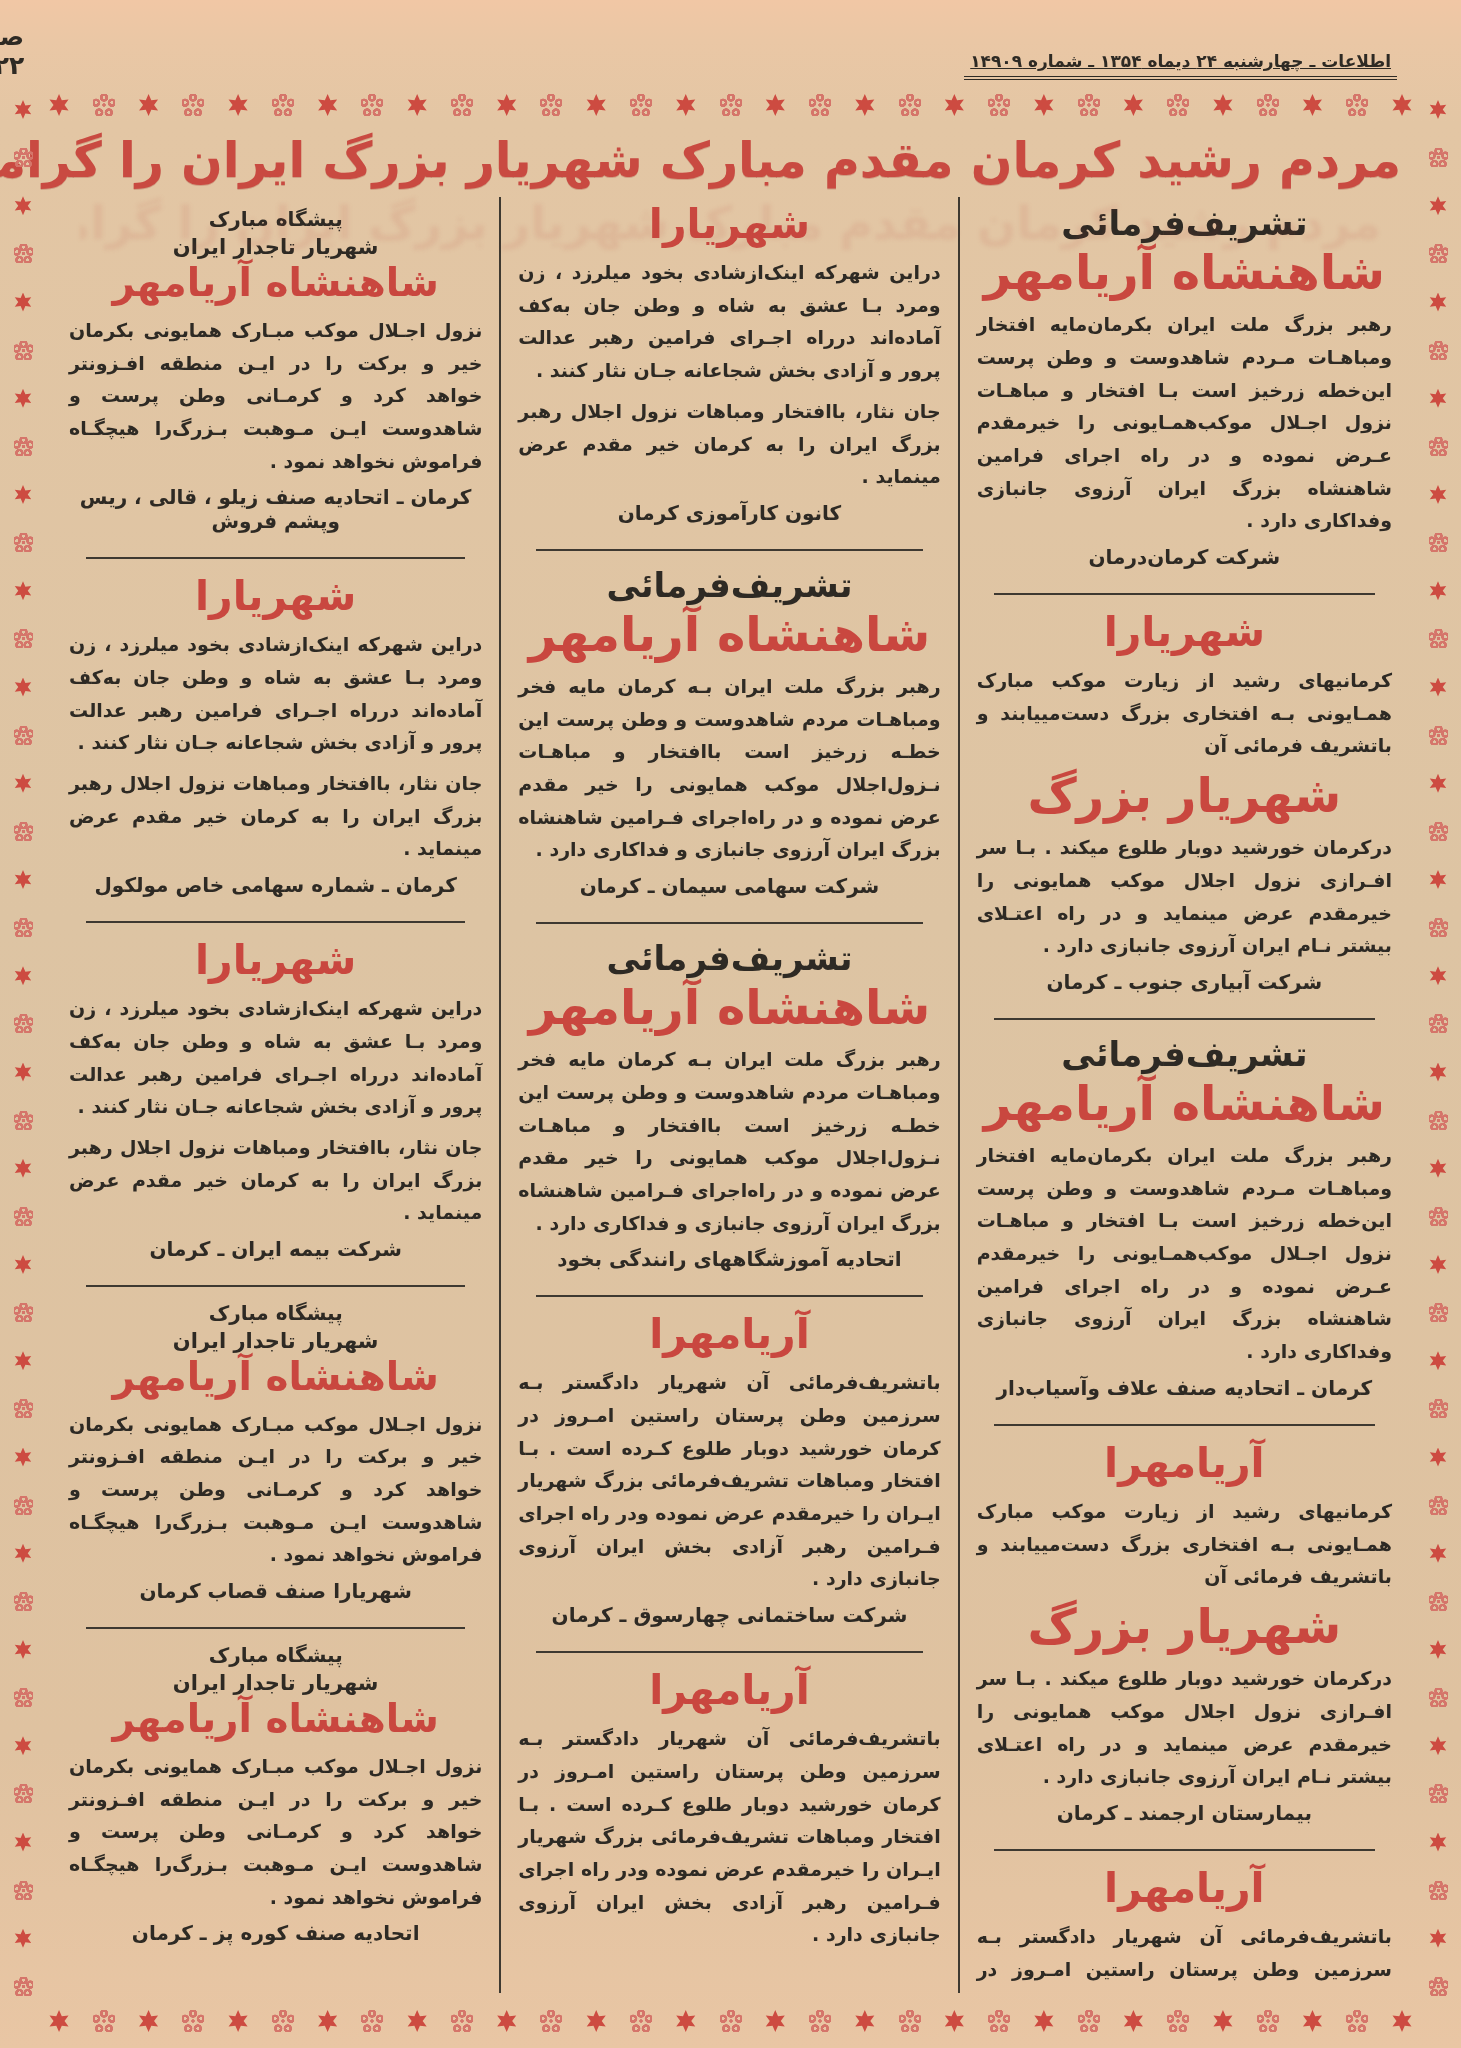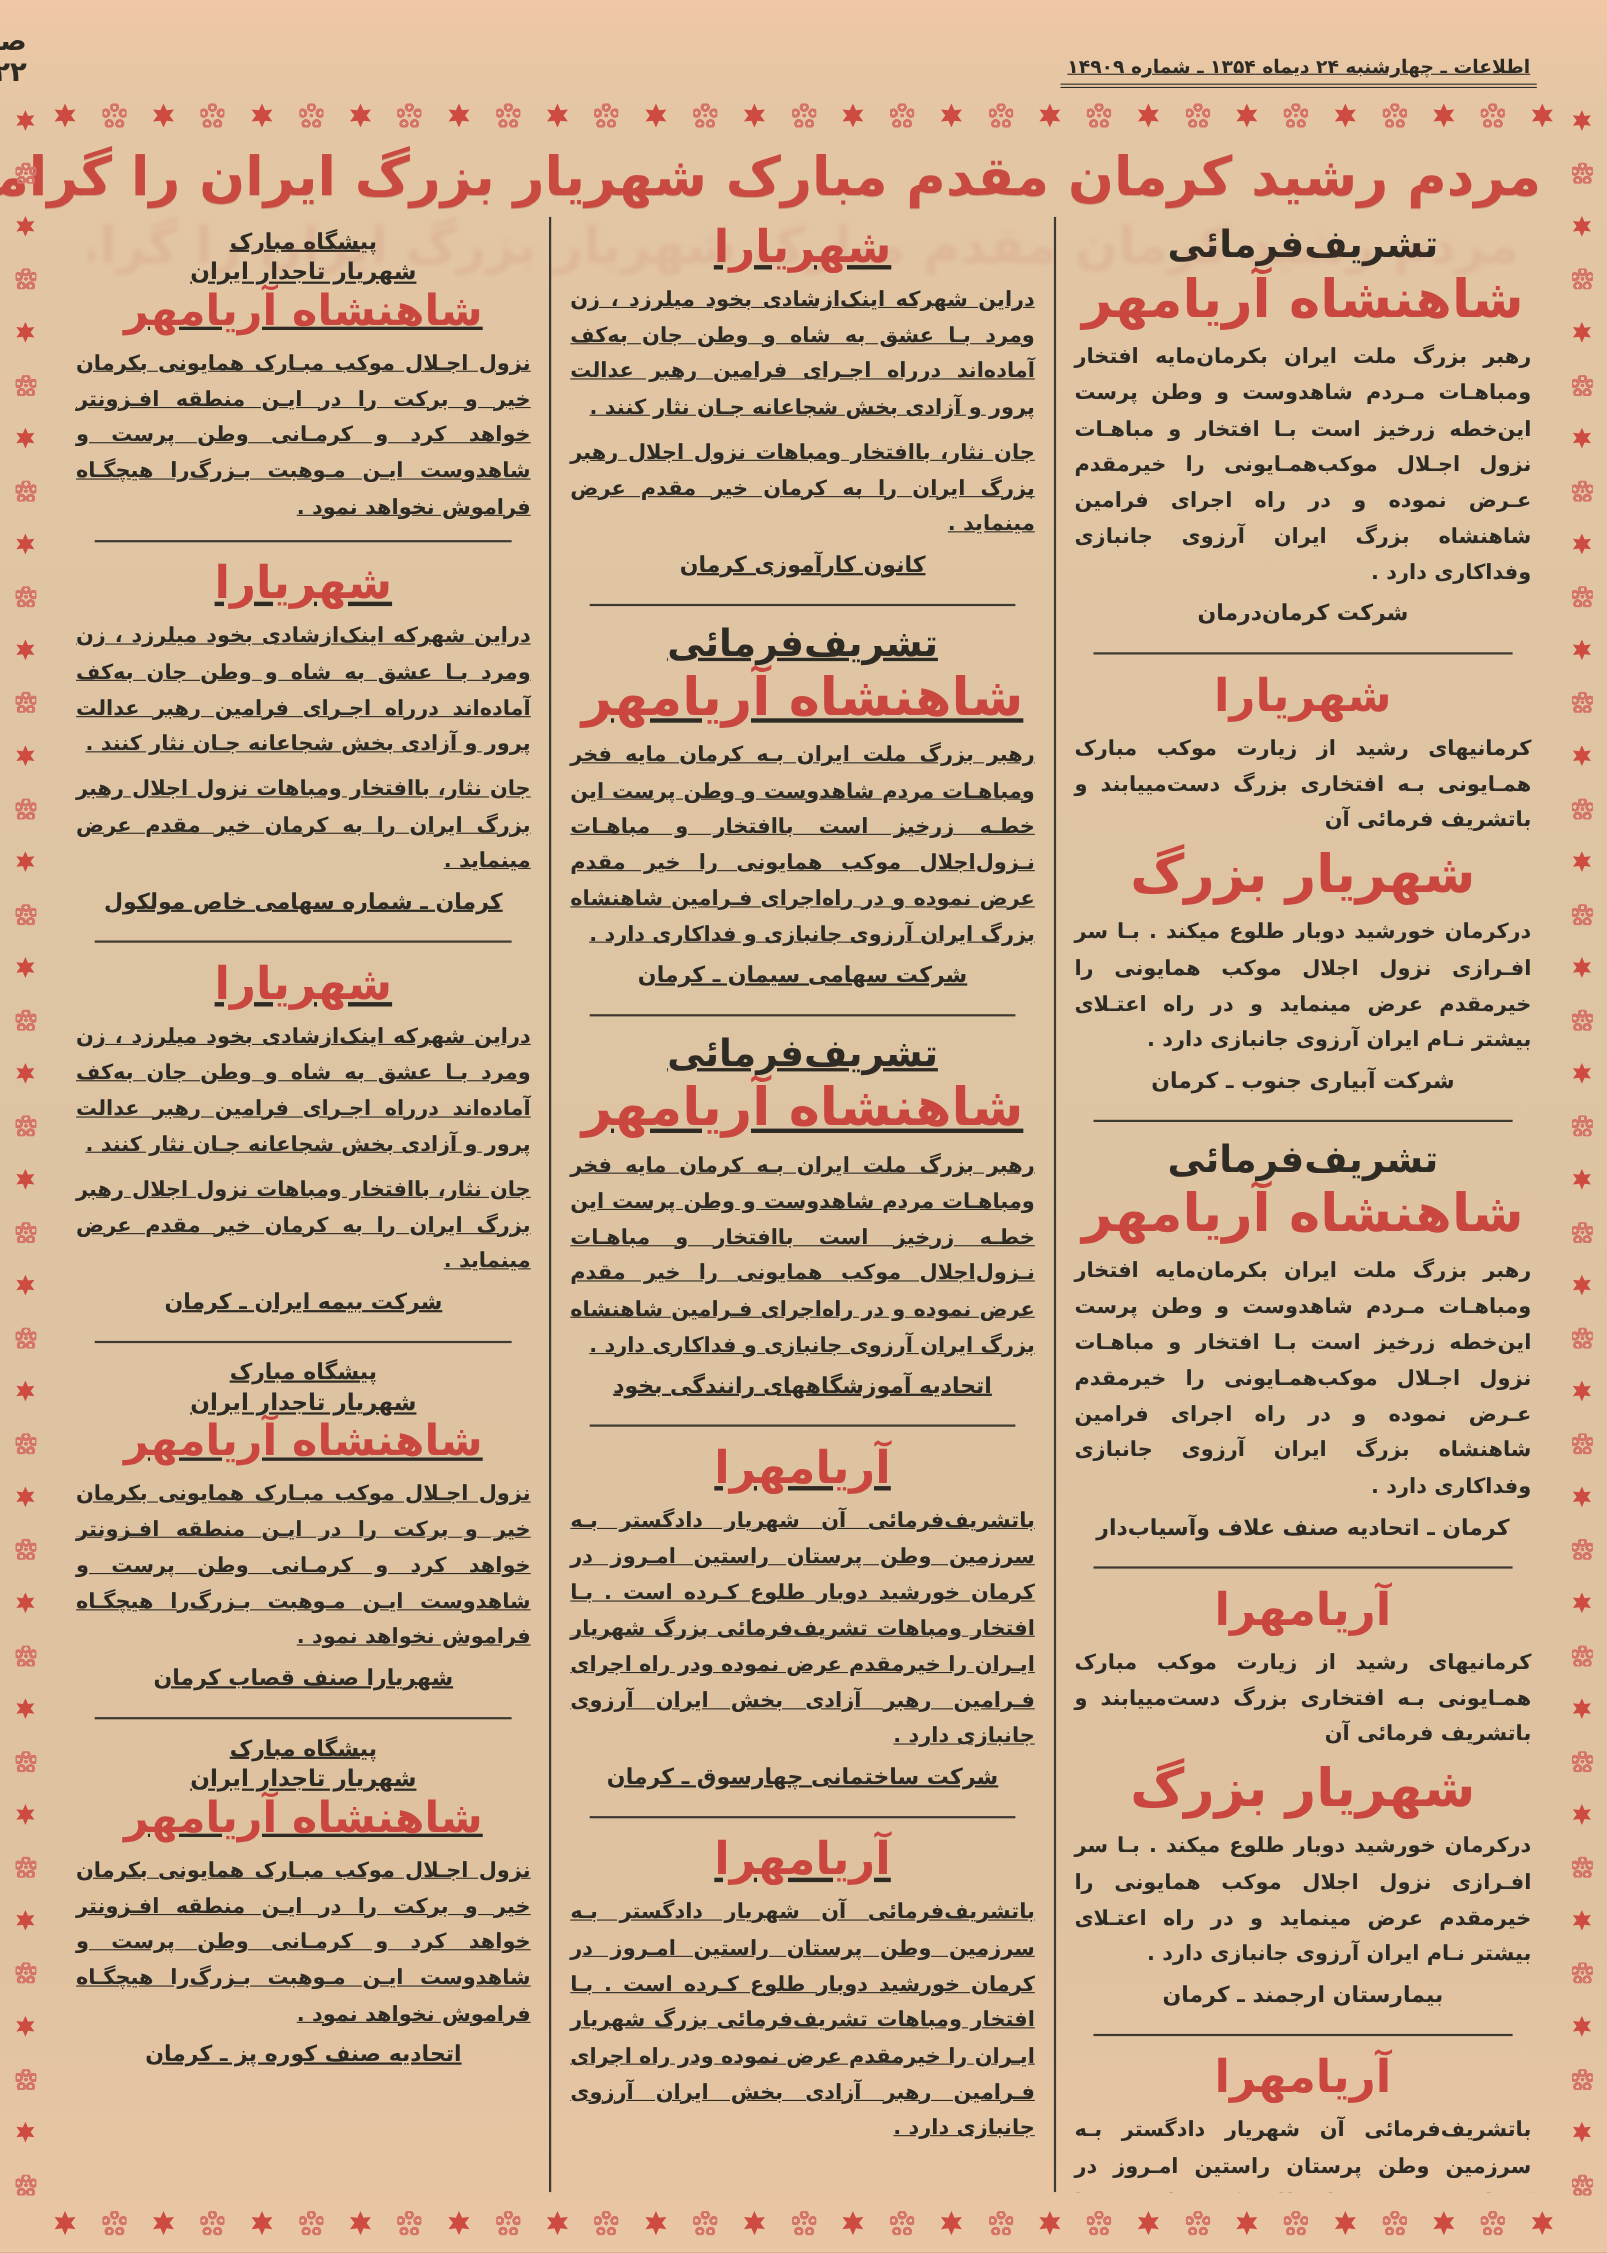--- a/index.html
+++ b/index.html
@@ -29,21 +29,21 @@
     radial-gradient(circle 3px at 50% 50%,#d5756a 0 1.5px,rgba(0,0,0,0) 2px);}
   .orn-v .star,.orn-v .rosette{width:19px;height:19px;}
   
   .headline{font-size:49px;font-weight:bold;color:#c94a41;text-align:center;white-space:nowrap;
     margin:10px 60px 2px 60px;letter-spacing:-1px;text-shadow:0 1px 0 rgba(150,40,30,.25);}
   .ghost{position:absolute;top:196px;left:80px;right:80px;font-size:46px;font-weight:bold;
     color:rgba(190,70,55,.10);filter:blur(2px);text-align:center;white-space:nowrap;overflow:hidden;pointer-events:none;}
   
   .cols{display:grid;grid-template-columns:1fr 1.02fr 1fr;margin:8px 52px 0 52px;height:1796px;overflow:hidden;}
   .col{padding:0 13px;overflow:hidden;}
-  .col:nth-child(n+2){border-inline-start:2px solid #3e3931;text-decoration:underline;}
+  .col:nth-child(n+2){border-inline-start:2px solid #3e3931;}
   
   .block{padding-top:2px;}
   .block + .block::before{content:"";display:block;height:2px;background:#3e3931;margin:6px 5% 14px 5%;}
   .kicker{font-size:20px;font-weight:bold;text-align:center;margin:8px 0 0 0;}
   .t-black{font-size:21px;font-weight:bold;text-align:center;margin:4px 0 0 0;}
   .t-black.lg{font-size:34px;}
   .t-red{font-weight:bold;color:#c9473f;text-align:center;line-height:1.15;margin:2px 0 6px 0;}
   .t-red.xl{font-size:41px;}
   .t-red.lg{font-size:48px;}
   .t-red.md{font-size:39px;}
@@ -248,20 +248,21 @@
 
       </section>
     </div>
 
     <div class="col">
       <section class="block">
         <div class="kicker">پیشگاه مبارک</div>
         <div class="t-black">شهریار تاجدار ایران</div>
         <div class="t-red md">شاهنشاه آریامهر</div>
         <p class="body">نزول اجـلال موکب مبـارک همایونی بکرمان خیر و برکت را در ایـن منطقه افـزونتر خواهد کرد و کرمـانی وطن پرست و شاهدوست ایـن مـوهبت بـزرگ‌را هیچگـاه فراموش نخواهد نمود .</p>
+        <div class="sig">کرمان ـ اتحادیه صنف زیلو ، قالی ، ریس وپشم فروش</div>
       </section>
       <section class="block">
         <div class="t-red xl">شهریارا</div>
         <p class="body">دراین شهرکه اینک‌ازشادی بخود میلرزد ، زن ومرد بـا عشق به شاه و وطن جان به‌کف آماده‌اند درراه اجـرای فرامین رهبر عدالت پرور و آزادی بخش شجاعانه جـان نثار کنند .</p>
         <p class="body">جان نثار، باافتخار ومباهات نزول اجلال رهبر بزرگ ایران را به کرمان خیر مقدم عرض مینماید .</p>
         <div class="sig">کرمان ـ شماره سهامی خاص مولکول</div>
       </section>
       <section class="block">
         <div class="t-red xl">شهریارا</div>
         <p class="body">دراین شهرکه اینک‌ازشادی بخود میلرزد ، زن ومرد بـا عشق به شاه و وطن جان به‌کف آماده‌اند درراه اجـرای فرامین رهبر عدالت پرور و آزادی بخش شجاعانه جـان نثار کنند .</p>

